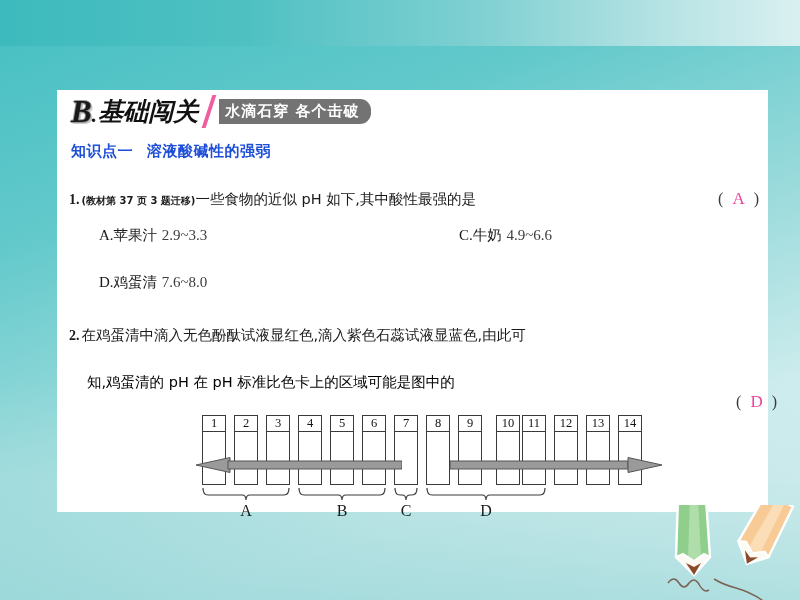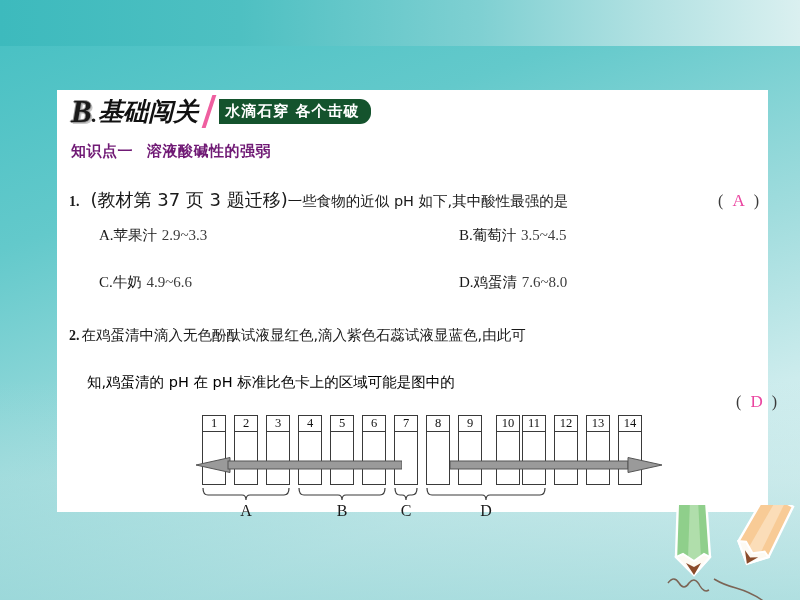--- a/index.html
+++ b/index.html
@@ -85,21 +85,21 @@
   }
   #slash {
     display: inline-block;
     width: 4px;
     height: 33px;
     background: #ef5fa0;
     transform: skewX(-18deg);
     margin: 0 8px 0 9px;
   }
   #pink-ribbon {
-    background: #14532d;
+    background: #737373;
     border-radius: 0 11px 11px 0;
     height: 25px;
     display: flex;
     align-items: center;
     padding: 0 12px 0 6px;
   }
   #ribbon-text {
     font-family: "DejaVu Sans", "Liberation Sans", sans-serif;
     font-weight: bold;
     font-size: 15px;
@@ -108,21 +108,21 @@
   }
 
   
   #knowledge-point {
     position: absolute;
     left: 14px;
     top: 52px;
     font-family: "DejaVu Sans", "Liberation Sans", sans-serif;
     font-weight: bold;
     font-size: 15px;
-    color: #701a75;
+    color: #1d4ed8;
     letter-spacing: 0.5px;
   }
   #kp-label { margin-right: 14px; }
 
   
   .question {
     position: absolute;
     left: 12px;
     width: 690px;
     font-size: 15px;
@@ -137,23 +137,22 @@
     align-items: baseline;
     white-space: nowrap;
   }
   .q-num {
     font-weight: bold;
     font-size: 14px;
     margin-right: 2px;
   }
   .q-source {
     font-family: "DejaVu Sans", "Liberation Sans", sans-serif;
-    font-weight: normal;
-    font-size: 18px;
-    margin-left: 9px;
+    font-weight: bold;
+    font-size: 10px;
   }
   .q-text {
     font-family: "DejaVu Sans", "Liberation Sans", sans-serif;
     font-size: 14.5px;
   }
   .answer-slot {
     margin-left: auto;
     font-family: "Liberation Serif", "DejaVu Serif", serif;
     font-size: 16px;
     color: #3a3a3a;
@@ -330,24 +329,20 @@
           <span class="answer-letter">A</span>
           <span>)</span>
         </span>
       </div>
     </div>
 
     <div id="q1-options">
       <div class="option">
         <span class="opt-key">A.</span><span>苹果汁</span>
         <span class="opt-num">2.9~3.3</span>
-      </div>
-      <div class="option">
-        <span class="opt-key">B.</span><span>葡萄汁</span>
-        <span class="opt-num">3.5~4.5</span>
       </div>
       <div class="option">
         <span class="opt-key">C.</span><span>牛奶</span>
         <span class="opt-num">4.9~6.6</span>
       </div>
       <div class="option">
         <span class="opt-key">D.</span><span>鸡蛋清</span>
         <span class="opt-num">7.6~8.0</span>
       </div>
     </div>

